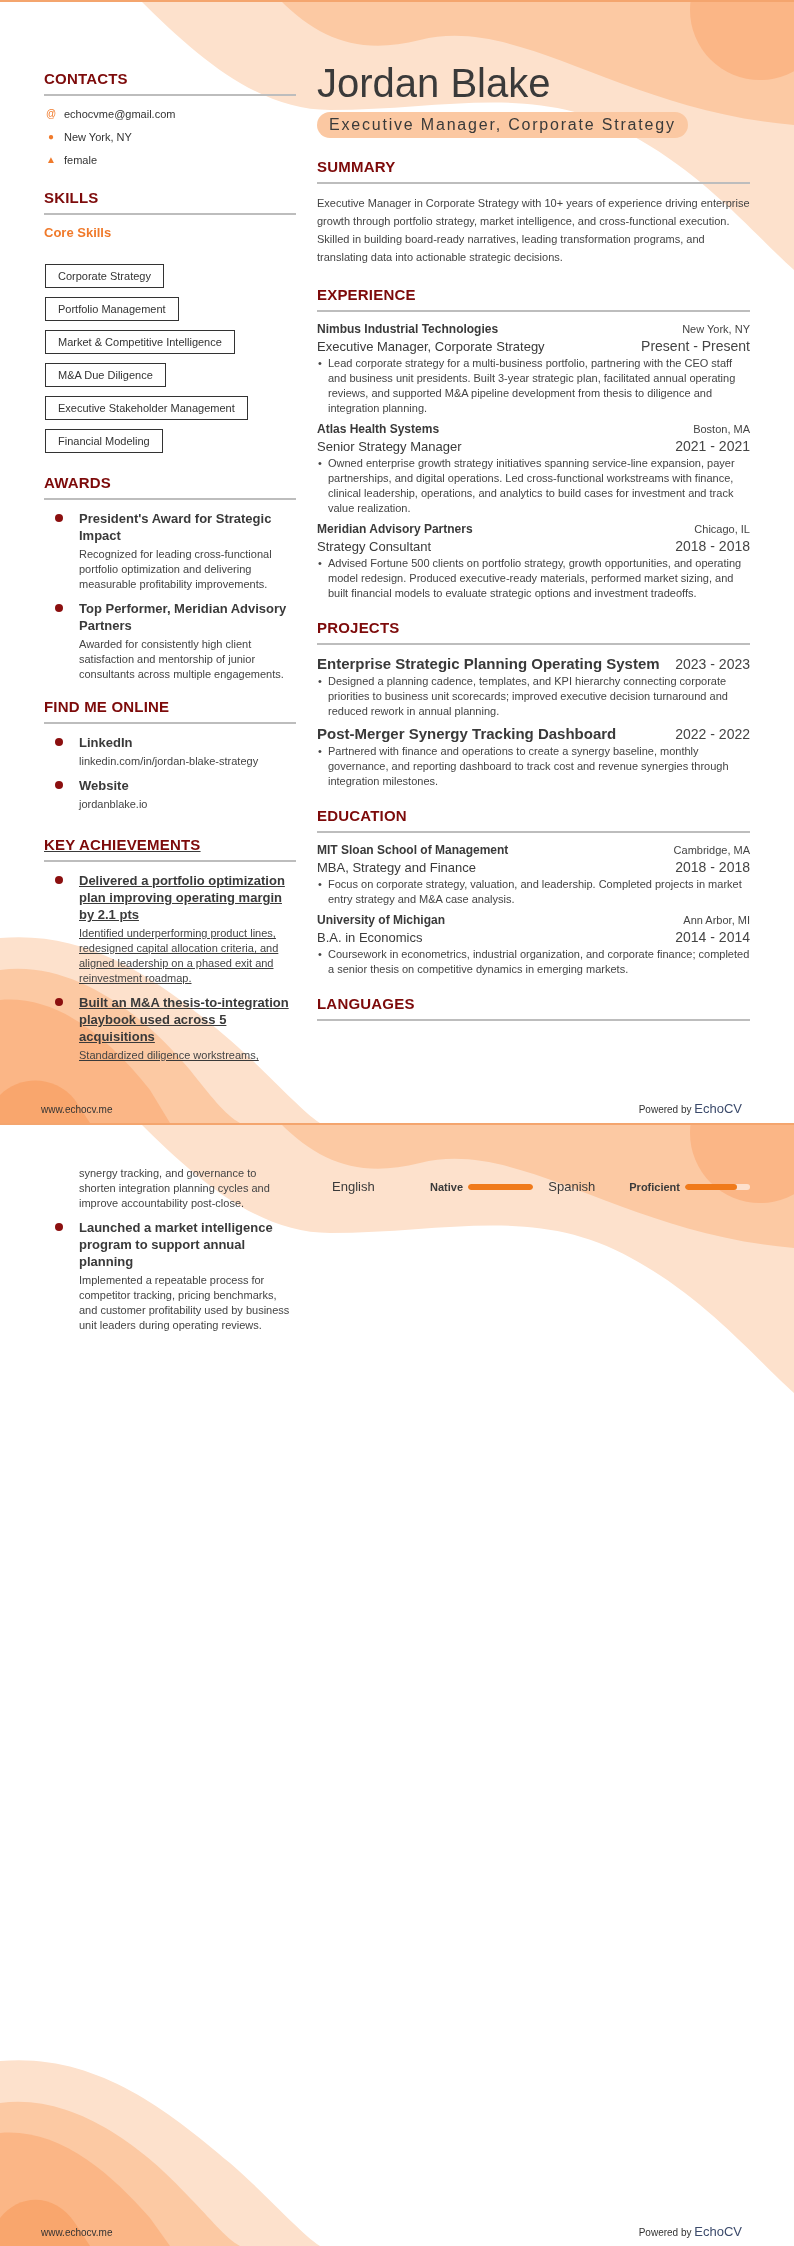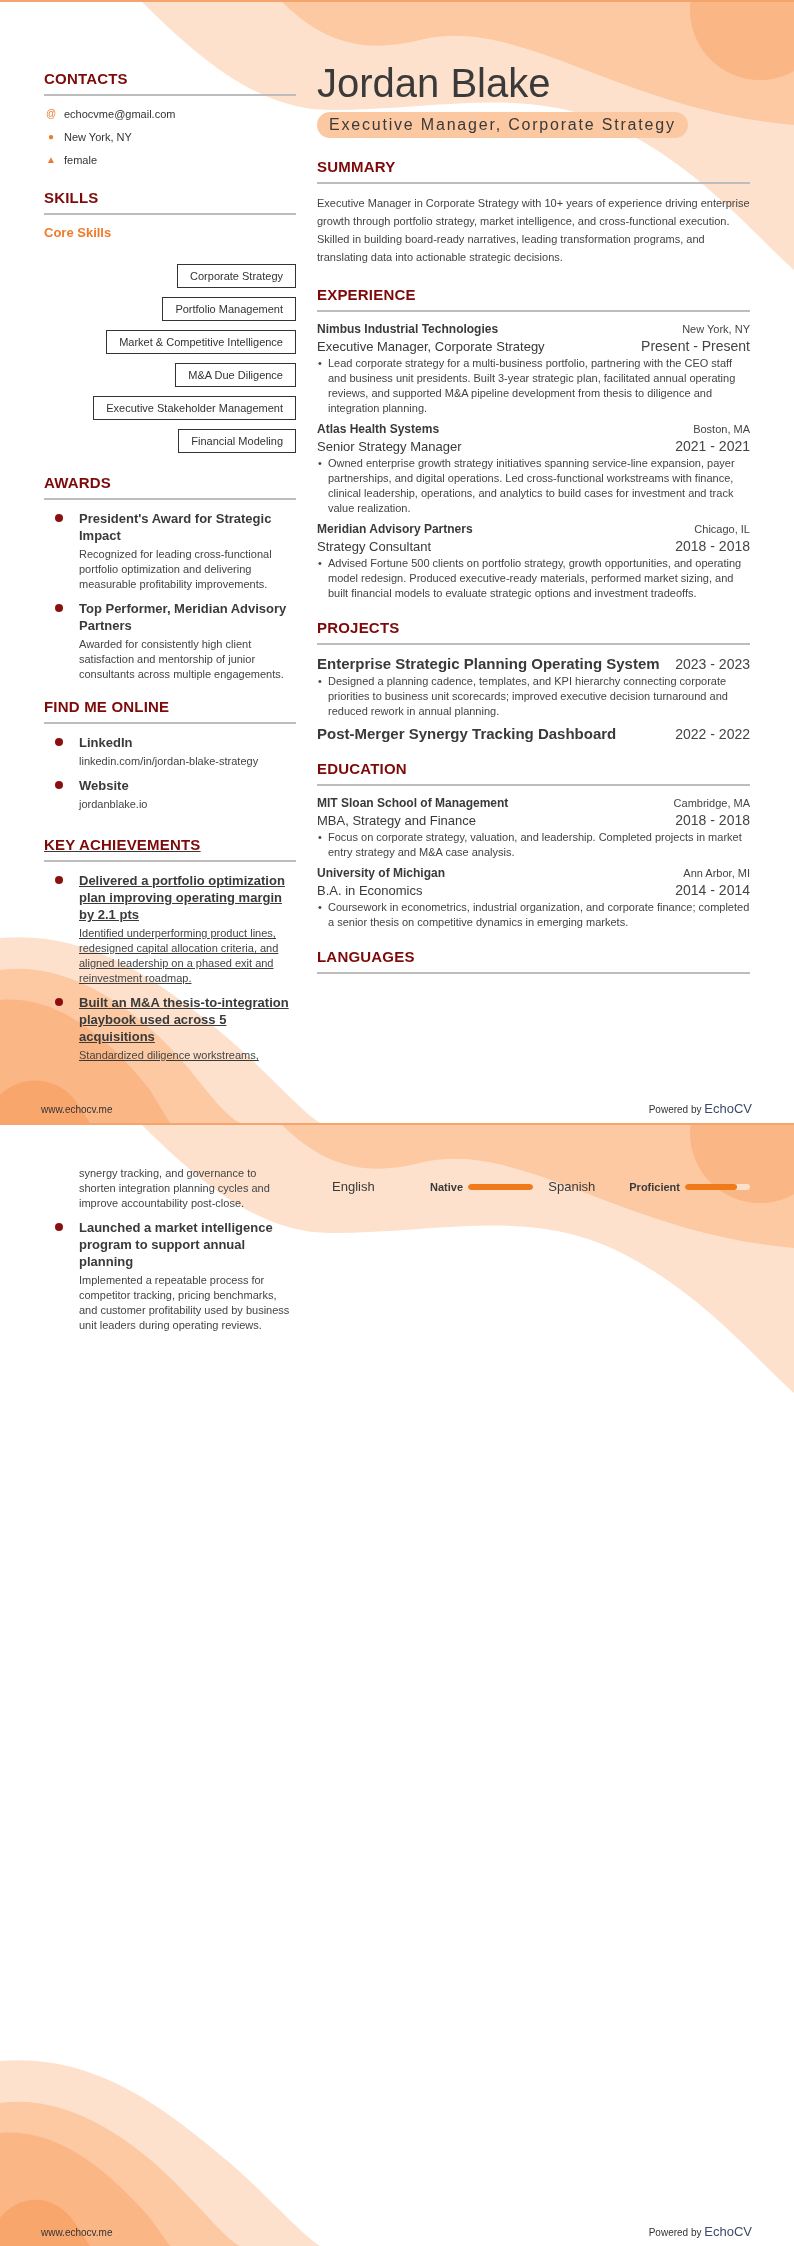--- a/index.html
+++ b/index.html
@@ -10,39 +10,39 @@
   .deco { position: absolute; left: 0; top: 0; width: 794px; height: 1123px; z-index: 0; }
   .topline { position: absolute; left: 0; top: 0; width: 794px; height: 2px; background: #f4a56e; z-index: 1; }
   .content { position: absolute; z-index: 2; }
   .left { left: 44px; width: 252px; }
   .right { left: 317px; width: 433px; }
   .sec-title { font-weight: bold; font-size: 15px; color: #7d0a0a; letter-spacing: 0.2px; padding-bottom: 7px; border-bottom: 2px solid #bdbdbd; margin-bottom: 10px; }
   .contact { display: flex; align-items: center; font-size: 11px; margin: 0 0 8px 2px; color: #333; height: 15px; }
   .contact .ic { width: 10px; margin-right: 8px; color: #f07a2b; font-size: 10px; text-align: center; }
   .core-title { color: #f07a2b; font-weight: bold; font-size: 13px; margin: 8px 0 4px 0; }
   .skill { display: inline-block; border: 1px solid #333; font-size: 11px; padding: 5px 12px; margin: 0 0 9px 1px; color: #333; background: transparent; }
-  .skills-wrap { display: flex; flex-direction: column; align-items: flex-end; margin-top: 24px; }
+  .skills-wrap { display: flex; flex-direction: column; align-items: flex-start; margin-top: 24px; }
   .bl-item { position: relative; padding-left: 35px; margin-bottom: 8px; }
   .bl-item .dot { position: absolute; left: 11px; top: 4px; width: 8px; height: 8px; border-radius: 50%; background: #8b0f0f; }
   .bl-title { font-weight: bold; font-size: 13px; line-height: 17px; color: #3a3a3a; }
   .bl-desc { font-size: 11px; line-height: 15px; color: #444; margin-top: 3px; }
   .name { font-size: 40px; color: #3a3a3a; line-height: 46px; margin-top: 0; }
   .headline { display: inline-block; background: #fbc8a2; border-radius: 16px; padding: 4px 12px; font-size: 16px; letter-spacing: 1.8px; color: #3a3a3a; margin-top: 6px; }
   .summary { font-size: 11px; line-height: 18px; color: #444; }
   .entry { margin-bottom: 6px; }
   .row { display: flex; justify-content: space-between; align-items: baseline; }
   .org { font-weight: bold; font-size: 12px; color: #3a3a3a; }
   .loc { font-size: 11px; color: #444; }
   .role { font-size: 13px; color: #3a3a3a; margin-top: 3px; }
   .dates { font-size: 14px; color: #444; }
   .bullet { font-size: 11px; line-height: 15px; color: #444; padding-left: 11px; position: relative; margin-top: 2px; }
   .bullet::before { content: "•"; position: absolute; left: 1px; top: 0; }
   .proj-title { font-weight: bold; font-size: 15px; color: #3a3a3a; }
   .footer-l { position: absolute; left: 41px; font-size: 10px; color: #333; z-index: 3; }
-  .footer-r { position: absolute; right: 42px; font-size: 10px; color: #333; z-index: 3; text-align: center; }
+  .footer-r { position: absolute; right: 52px; font-size: 10px; color: #333; z-index: 3; text-align: center; }
   .footer-r .brand { font-size: 13px; color: #3b4a6b; }
   .lang-row { display: flex; align-items: center; font-size: 13px; }
   .lang-name { width: 98px; color: #3a3a3a; margin-left: 15px; }
   .lang-level { font-weight: bold; font-size: 11px; margin-right: 5px; color: #3a3a3a; }
   .bar { height: 6px; border-radius: 3px; background: #fde0cc; overflow: hidden; }
   .bar-fill { height: 100%; background: #f07a1a; border-radius: 3px; }
 </style>
 </head>
 <body>
 
@@ -186,20 +186,21 @@
             <span class="proj-title">Enterprise Strategic Planning Operating System</span>
             <span class="dates">2023 - 2023</span>
           </div>
         <div class="bullet">Designed a planning cadence, templates, and KPI hierarchy connecting corporate priorities to business unit scorecards; improved executive decision turnaround and reduced rework in annual planning.</div>
       </div>
       <div class="entry">
         <div class="row">
             <span class="proj-title">Post-Merger Synergy Tracking Dashboard</span>
             <span class="dates">2022 - 2022</span>
           </div>
+        <div class="bullet">Partnered with finance and operations to create a synergy baseline, monthly governance, and reporting dashboard to track cost and revenue synergies through integration milestones.</div>
       </div>
     </div>
 
     <div style="margin-top:18px;">
       <div class="sec-title">EDUCATION</div>
       <div class="entry">
         <div class="row">
             <span class="org">MIT Sloan School of Management</span>
             <span class="loc">Cambridge, MA</span>
           </div>

